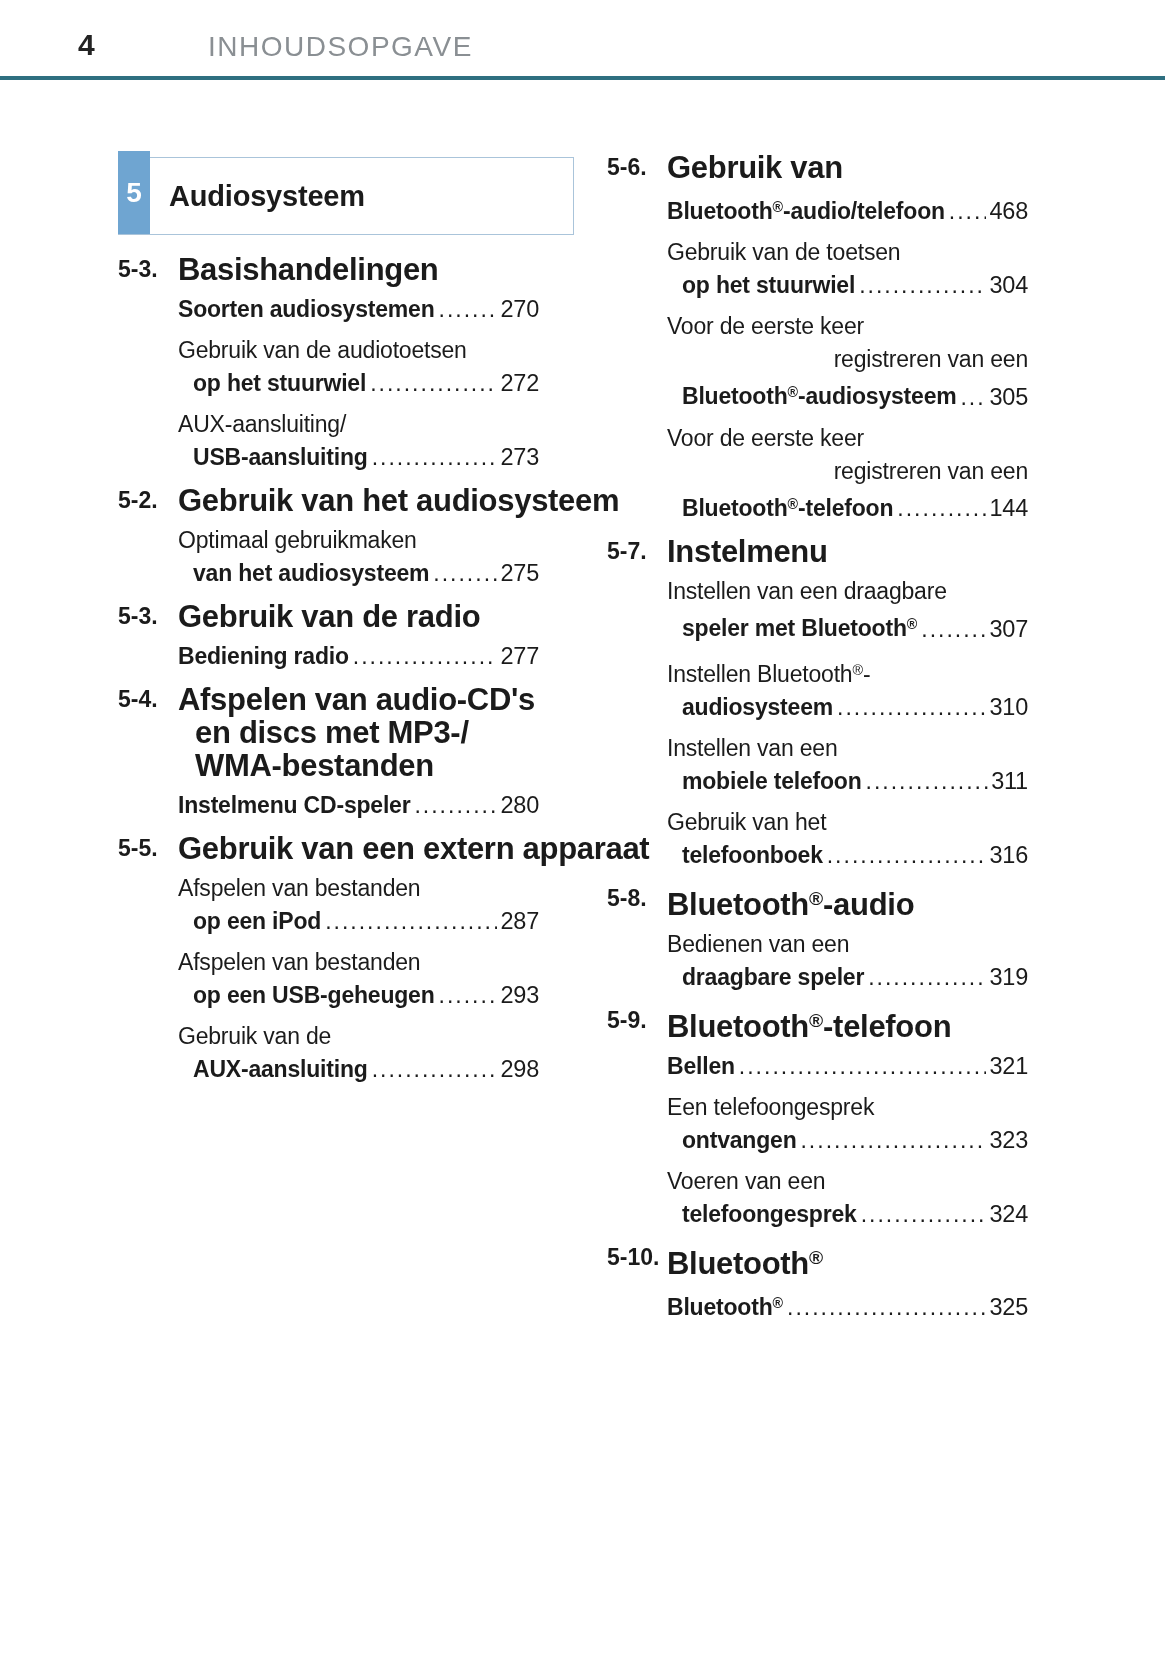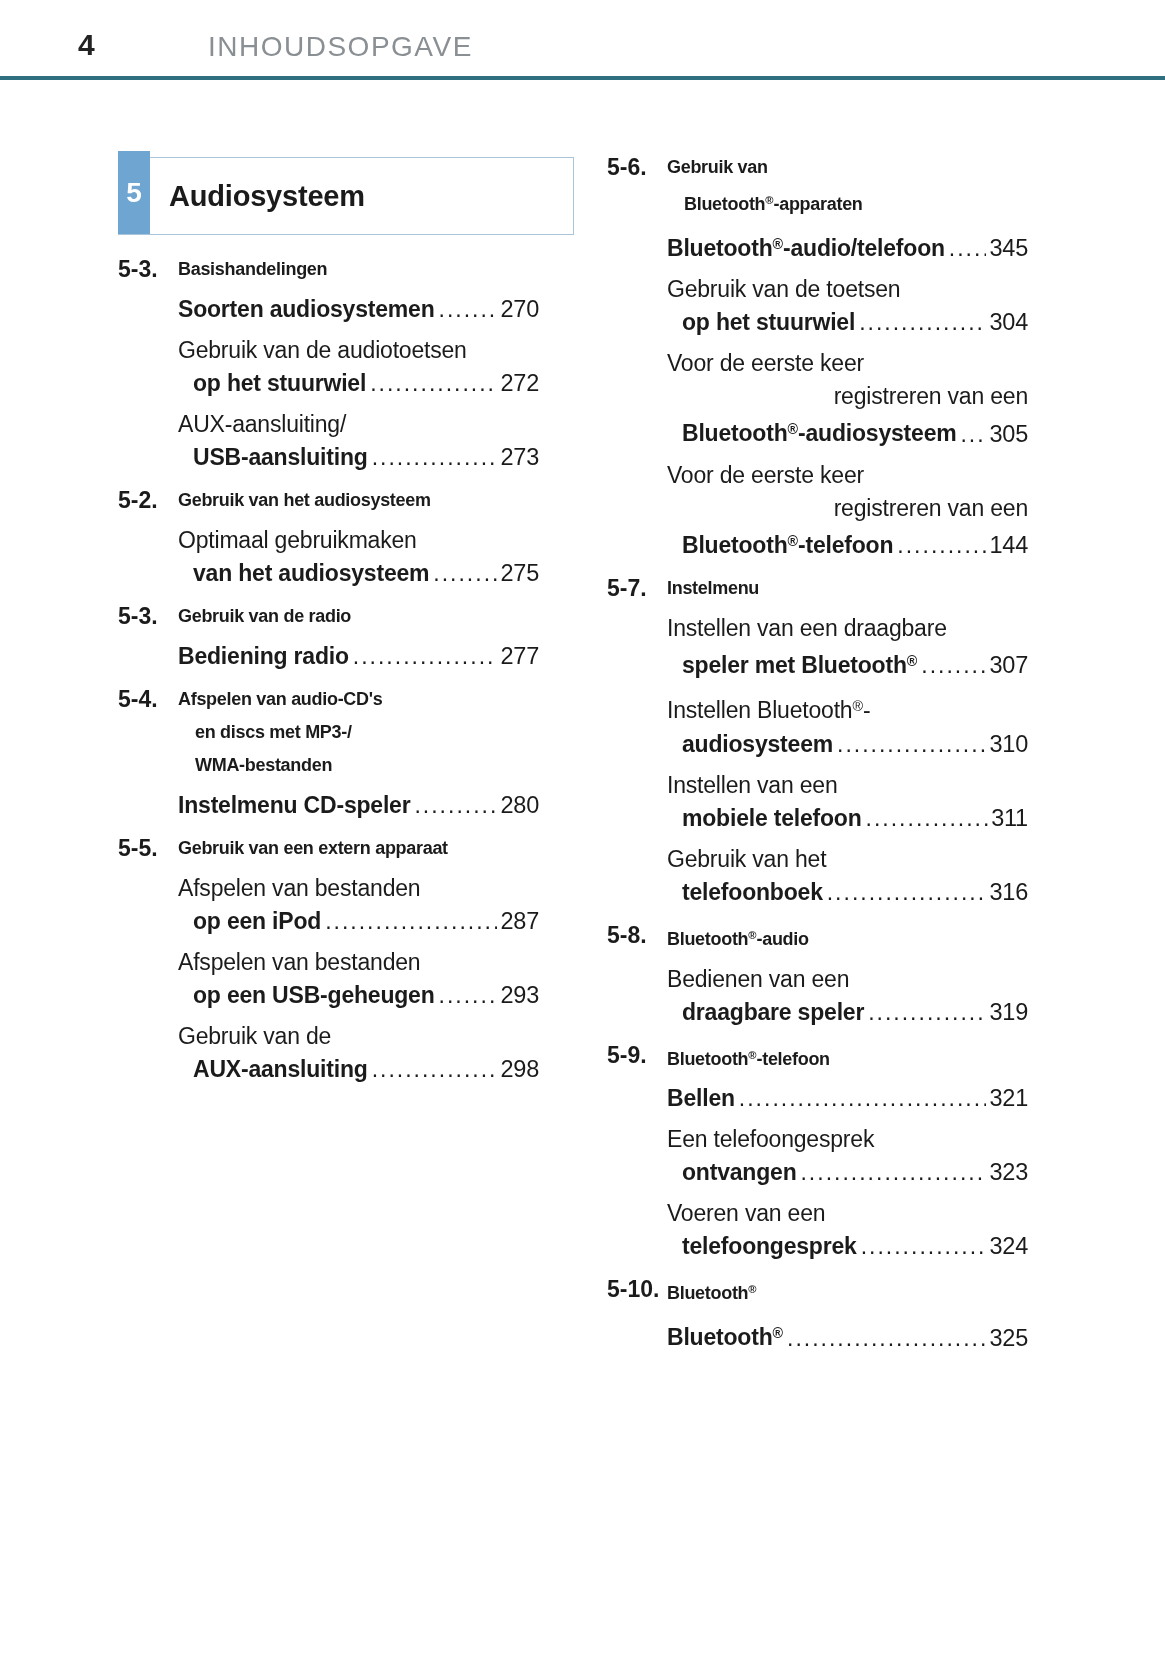--- a/index.html
+++ b/index.html
@@ -59,21 +59,21 @@
   
   .section{margin-bottom:10px;}
   .sec-heading{display:flex;margin-bottom:7px;}
   .sec-num{
     flex:0 0 60px;width:60px;
     font-size:23px;font-weight:bold;line-height:33px;
     white-space:nowrap;
   }
   .sec-titles{flex:1 1 auto;min-width:0;}
   .sec-line{
-    font-size:18px;font-weight:bold;line-height:33px;
+    font-size:31px;font-weight:bold;line-height:33px;
     white-space:nowrap;letter-spacing:-0.3px;
   }
   .sec-line.cont{padding-left:17px;}
   
   .entry{margin-bottom:8px;padding-left:60px;}
   .line{
     font-size:23px;line-height:33px;white-space:nowrap;
     letter-spacing:-0.2px;
   }
   .line.cont{padding-left:15px;text-align:right;}
@@ -221,28 +221,27 @@
           </div>
         </div>
     </div>
     <div class="col">
       <div class="col-sections">
           <div class="section">
             <div class="sec-heading">
               <span class="sec-num">5-6.</span>
               <div class="sec-titles">
                 <div class="sec-line">Gebruik van</div>
-                <div class="sec-line cont">Bluetooth<span class="reg">®</span>-apparaten</div>
               </div>
             </div>
             <div class="entry">
               <div class="line last">
                 <span class="txt">Bluetooth<span class="reg">®</span>-audio/telefoon</span>
                 <span class="leader"></span>
-                <span class="pagenum">345</span>
+                <span class="pagenum">468</span>
               </div>
             </div>
             <div class="entry">
               <div class="line">Gebruik van de toetsen</div>
               <div class="line cont last">
                 <span class="txt">op het stuurwiel</span>
                 <span class="leader"></span>
                 <span class="pagenum">304</span>
               </div>
             </div>

